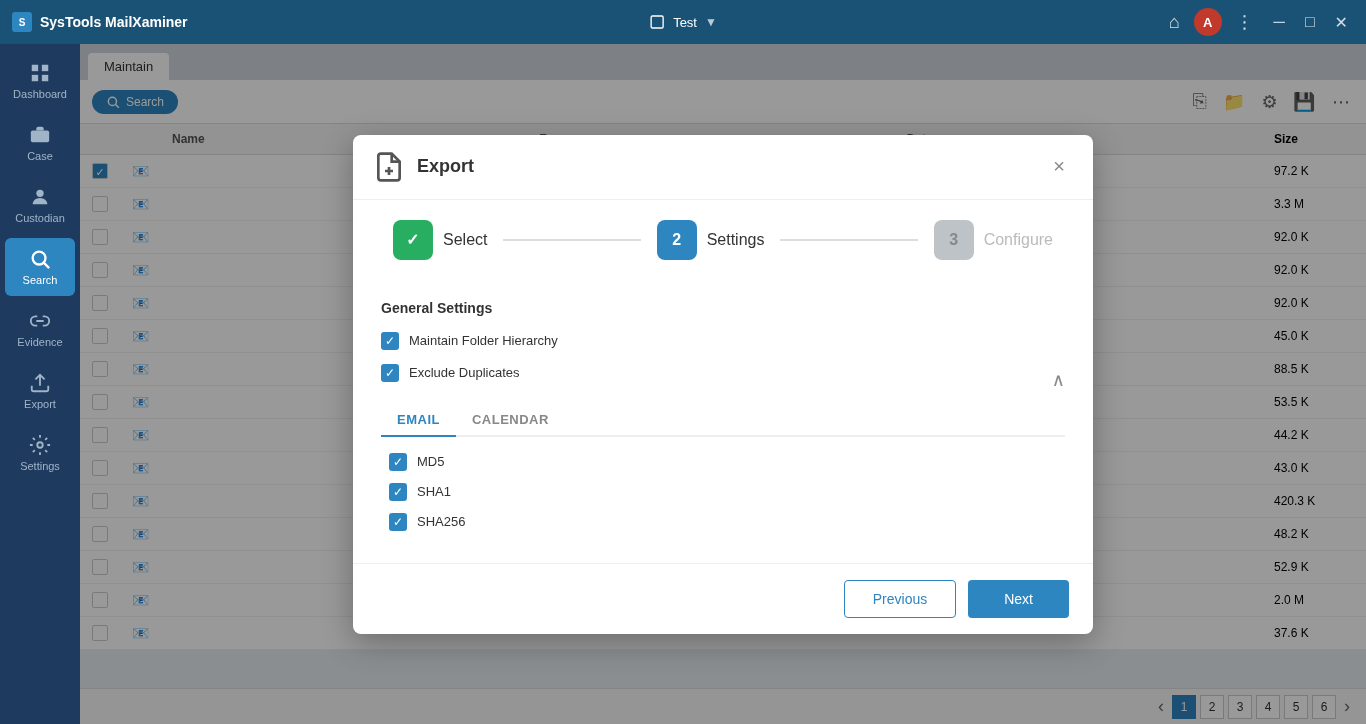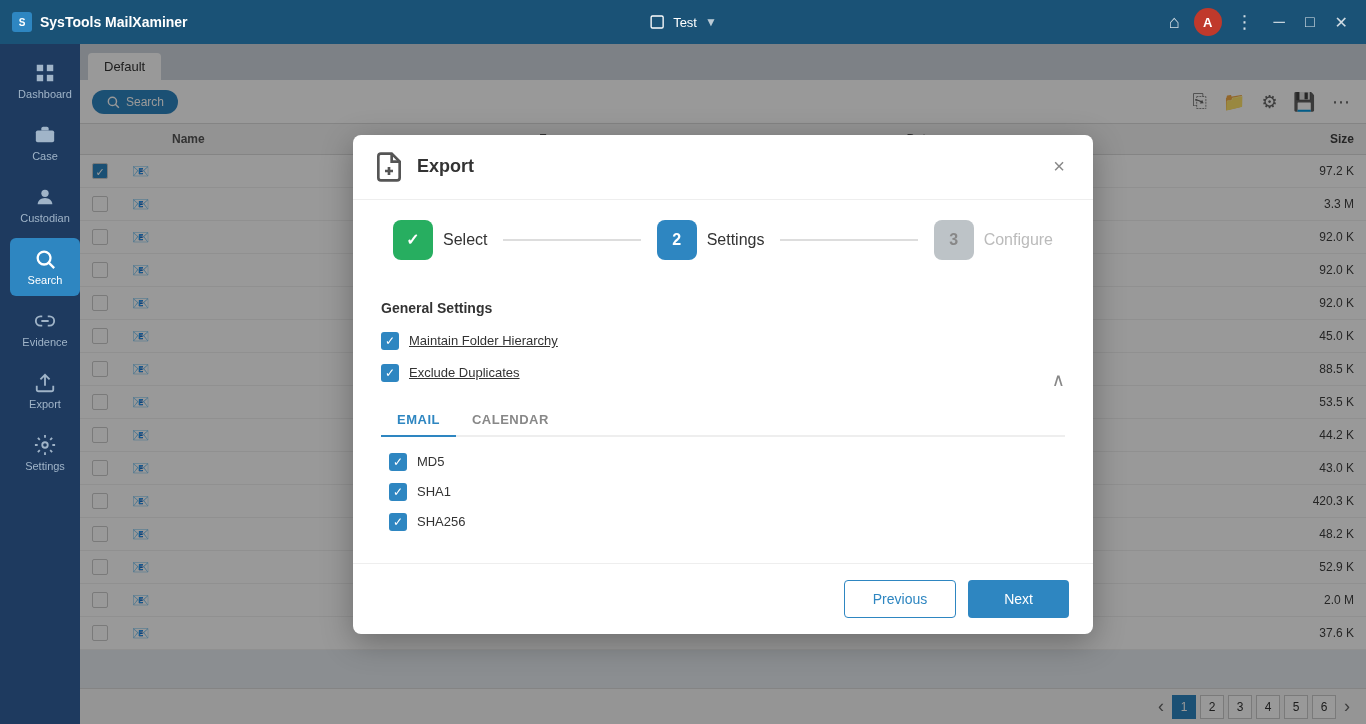--- a/index.html
+++ b/index.html
@@ -41,21 +41,21 @@
       display: flex;
       height: calc(724px - 44px);
     }
 
     
     .sidebar {
       width: 80px;
       background: #1e3a5f;
       display: flex;
       flex-direction: column;
-      align-items: flex-end;
+      align-items: center;
       padding-top: 8px;
       gap: 4px;
     }
     .sidebar-item {
       display: flex;
       flex-direction: column;
       align-items: center;
       padding: 10px 8px;
       color: #a0b4c8;
       cursor: pointer;
@@ -130,21 +130,21 @@
       color: #555;
     }
     .table-row {
       display: grid;
       grid-template-columns: 40px 40px 1fr 1fr 1fr 80px;
       padding: 8px 12px;
       font-size: 12px;
       border-bottom: 1px solid #f0f0f0;
       align-items: center;
     }
-    .size-col { text-align: right; color: #404040; }
+    .size-col { color: #000000; }
 
     
     .pagination {
       height: 36px;
       background: #f8f8f8;
       border-top: 1px solid #ddd;
       display: flex;
       align-items: center;
       justify-content: flex-end;
       padding: 0 12px;
@@ -274,21 +274,20 @@
     }
     .checkbox-row {
       display: flex;
       align-items: center;
       gap: 10px;
       margin-bottom: 14px;
     }
     .checkbox-row label {
       font-size: 13px;
       color: #333;
-      text-decoration: underline;
     }
     .cb {
       width: 18px; height: 18px;
       background: #2e86c1;
       border-radius: 3px;
       display: flex; align-items: center; justify-content: center;
       color: white; font-size: 12px;
       cursor: pointer;
       flex-shrink: 0;
     }
@@ -442,21 +441,21 @@
         </svg>
       <span>Settings</span>
     </div>
 
   </div>
 
   <div class="content-area">
 
     <div class="tab-bar">
       <div class="tab">
-        <span>Default</span>
+        <span>Maintain</span>
       </div>
     </div>
 
     <div class="toolbar">
       <div style="background:#2e86c1;border-radius:20px;padding:5px 14px;color:white;font-size:12px;display:flex;align-items:center;gap:6px;">
         <svg width="14" height="14" viewBox="0 0 24 24" fill="none" stroke="white" stroke-width="2.5">
             <circle cx="11" cy="11" r="7"></circle>
             <line x1="16" y1="16" x2="22" y2="22"></line>
           </svg>
         <span>Search</span>

